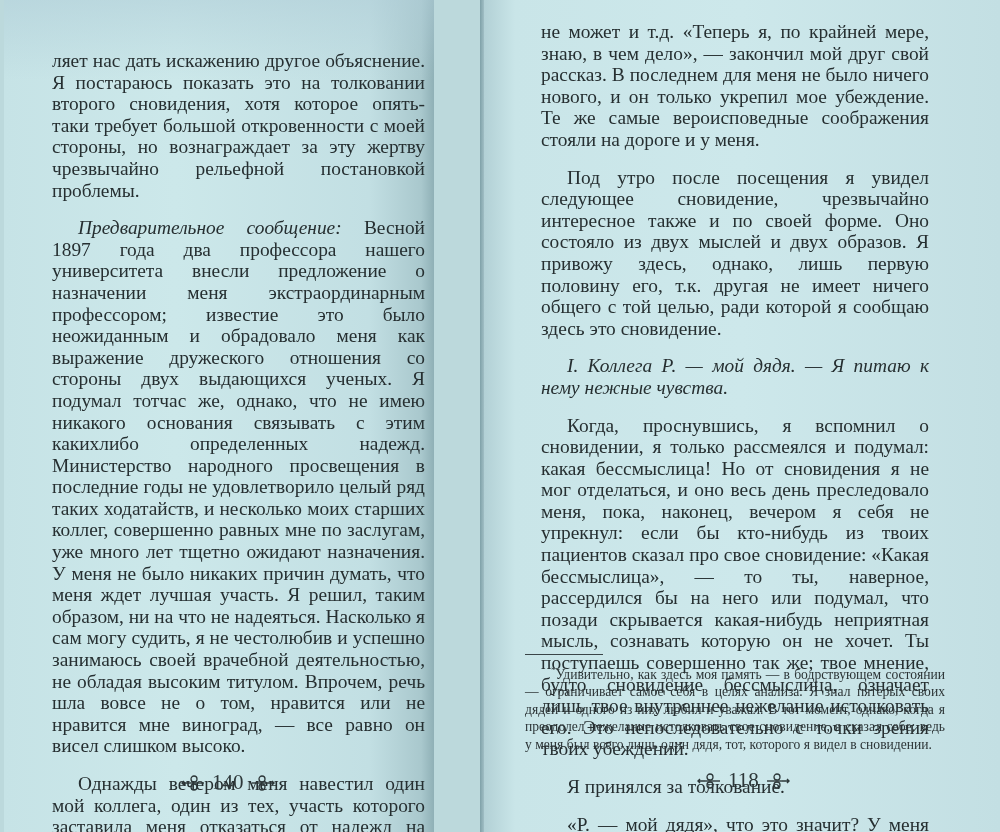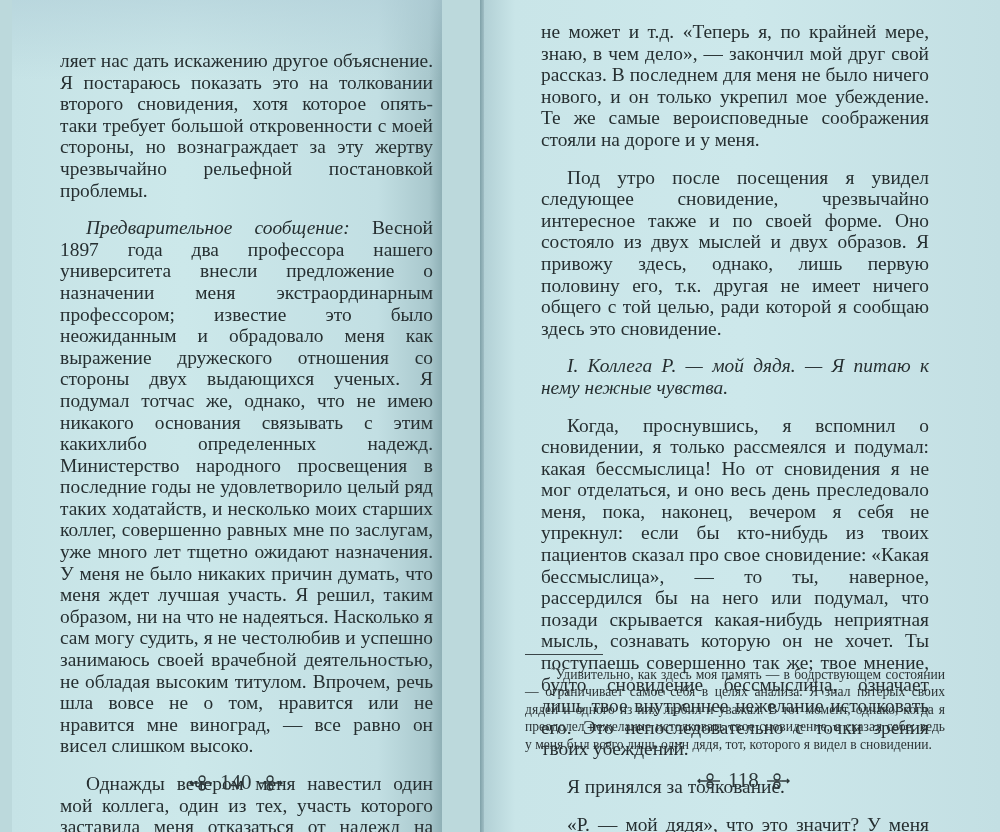--- a/index.html
+++ b/index.html
@@ -6,21 +6,21 @@
   body {
     width:1000px; height:832px; overflow:hidden; position:relative;
     background:#bcd9dc;
     font-family:"Liberation Serif","DejaVu Serif",serif;
     color:#2a3436;
   }
   .page {
     position:absolute; top:0; height:832px; overflow:hidden;
   }
   .page-left {
-    left:12px; width:430px;
+    left:4px; width:430px;
     background: linear-gradient(90deg, #c6e3e6 0%, #cce8ea 40%, #c2dfe3 85%, #a9c8cd 97%, #8fb0b6 100%);
   }
   .page-left::before {
     content:""; position:absolute; left:0; top:0; width:484px; height:80px;
     background: linear-gradient(180deg, rgba(175,205,215,0.55), rgba(0,0,0,0));
   }
   .page-right {
     left:484px; width:516px;
     background: linear-gradient(90deg, #b2d0d5 0%, #c9e5e8 6%, #cde8eb 50%, #c3dfe3 100%);
   }

